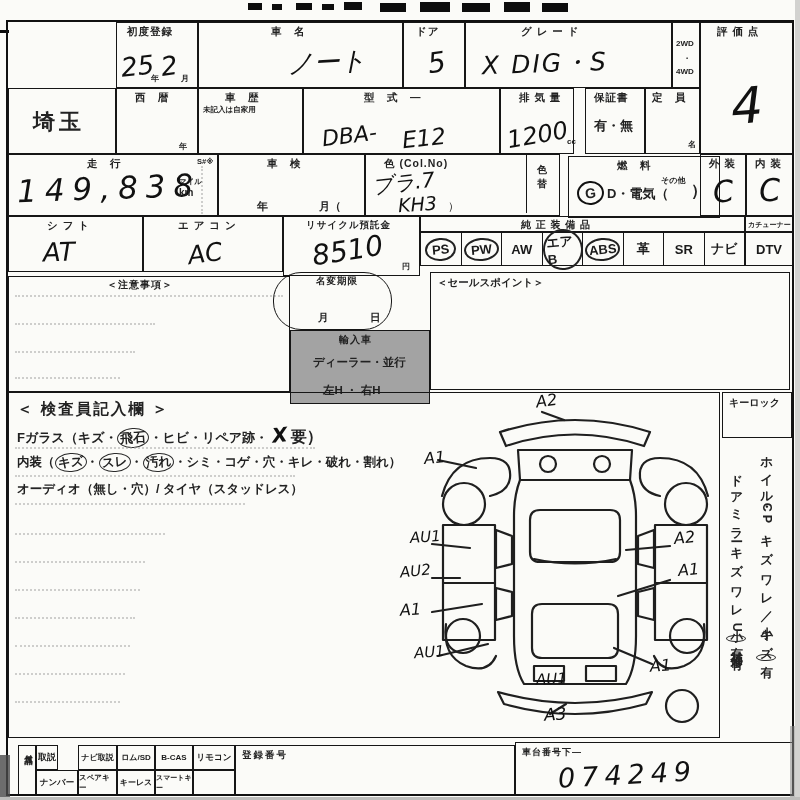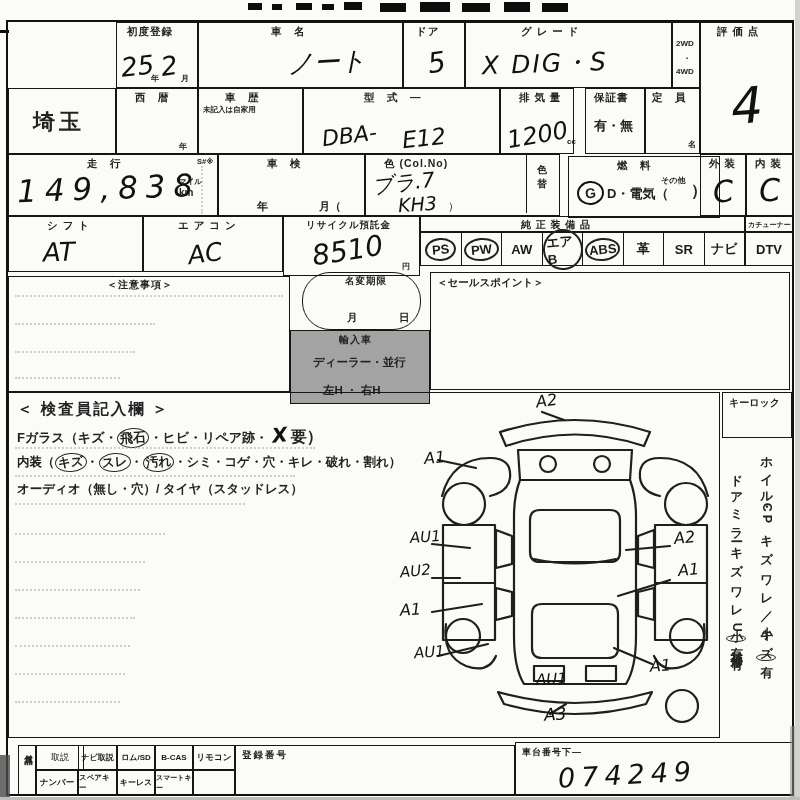--- a/index.html
+++ b/index.html
@@ -205,21 +205,21 @@
   </div>
 
   <div class="box" style="left:8px;top:276px;width:282px;height:116px;">
     <span class="lbl" style="left:98px;top:1px;font-size:10px;">＜注意事項＞</span>
     <div class="dotline" style="left:6px;top:18px;width:268px;"></div>
     <div class="dotline" style="left:6px;top:46px;width:140px;"></div>
     <div class="dotline" style="left:6px;top:74px;width:120px;"></div>
     <div class="dotline" style="left:6px;top:100px;width:105px;"></div>
   </div>
 
-  <div class="box" style="left:302px;top:272px;width:119px;height:58px;border-radius:28px;">
+  <div class="box" style="left:273px;top:272px;width:119px;height:58px;border-radius:28px;">
     <span class="lbl" style="left:42px;top:2px;font-size:9.5px;">名変期限</span>
     <span class="print" style="left:44px;top:38px;font-size:10.5px;font-weight:600;">月</span>
     <span class="print" style="left:96px;top:38px;font-size:10.5px;font-weight:600;">日</span>
   </div>
 
   <div class="box" style="left:290px;top:330px;width:140px;height:74px;background:#a3a3a3;">
     <span class="lbl" style="left:48px;top:2px;font-size:10px;">輸入車</span>
     <span class="print" style="left:22px;top:24px;font-size:11.5px;font-weight:600;">ディーラー・並行</span>
     <span class="print" style="left:32px;top:52px;font-size:11.5px;font-weight:600;">左H ・ 右H</span>
   </div>
@@ -329,21 +329,21 @@
   <div class="vtext" style="left:756px;top:448px;height:288px;">
     <span>ホイル・CPキズ ワレ／小キズ</span><span class="wcirc" style="transform:none;padding:1px 1px;">有</span>
   </div>
   <div class="vtext" style="left:726px;top:466px;height:272px;">
     <span>ドアミラーキズ ワレ 小U</span><span class="wcirc" style="transform:none;padding:1px 1px;">有</span><span>補修有</span>
   </div>
 
   <div class="box" style="left:18px;top:745px;width:18px;height:50px;">
     <span class="print" style="left:4px;top:2px;font-size:8.5px;font-weight:600;writing-mode:vertical-rl;letter-spacing:1px;">付属品</span>
   </div>
-  <div class="box" style="left:36px;top:745px;width:48px;height:25px;display:flex;align-items:center;justify-content:center;font-size:9px;font-weight:400;">
+  <div class="box" style="left:36px;top:745px;width:22px;height:25px;display:flex;align-items:center;justify-content:center;font-size:9px;font-weight:700;">
       <span>取説</span>
     </div>
   <div class="box" style="left:78px;top:745px;width:39px;height:25px;display:flex;align-items:center;justify-content:center;font-size:8px;font-weight:600;">
       <span>ナビ取説</span>
     </div>
   <div class="box" style="left:117px;top:745px;width:38px;height:25px;display:flex;align-items:center;justify-content:center;font-size:8px;font-weight:600;">
       <span>ロム/SD</span>
     </div>
   <div class="box" style="left:155px;top:745px;width:38px;height:25px;display:flex;align-items:center;justify-content:center;font-size:8px;font-weight:600;">
       <span>B-CAS</span>

